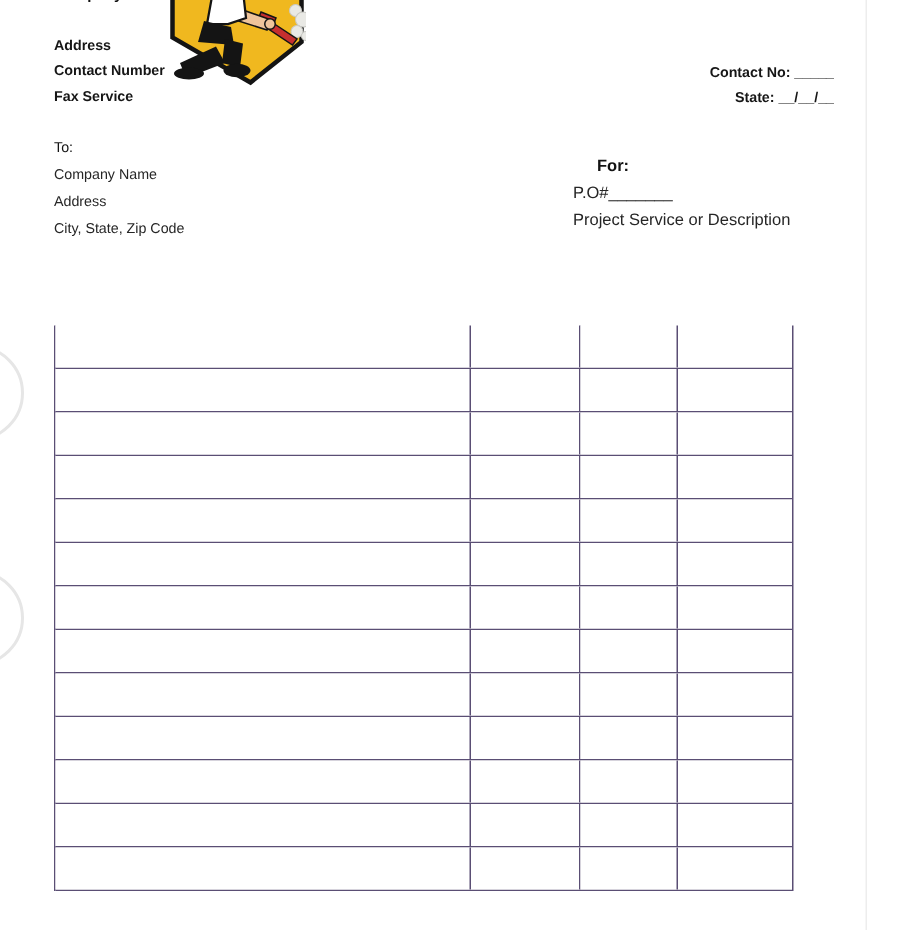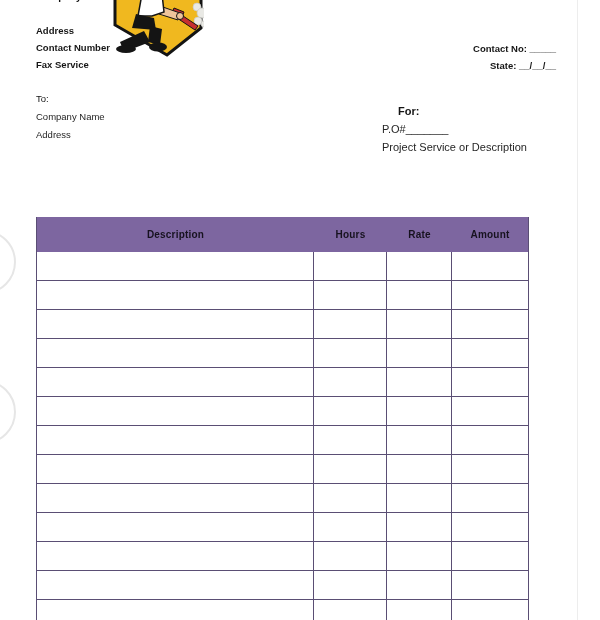--- a/index.html
+++ b/index.html
@@ -96,35 +96,30 @@
   <div>
     <span>State:</span>
     <span>__/__/__</span>
   </div>
 </div>
 
 <div class="to-block">
   <div class="heading">To:</div>
   <div>Company Name</div>
   <div>Address</div>
+  <div>City, State, Zip Code</div>
 </div>
 
 <div class="for-block">
   <div class="heading">For:</div>
   <div>P.O#_______</div>
   <div>Project Service or Description</div>
 </div>
 
 <div class="table">
-  <div class="thead">
-    <div class="thcell" style="width: 277px;">Description</div>
-    <div class="thcell" style="width: 73px;">Hours</div>
-    <div class="thcell" style="width: 65px;">Rate</div>
-    <div class="thcell" style="width: 76px;">Amount</div>
-  </div>
   <div>
       <div class="trow">
         <div class="tcell" style="width: 277px;"></div>
         <div class="tcell" style="width: 73px;"></div>
         <div class="tcell" style="width: 65px;"></div>
         <div class="tcell" style="width: 76px;"></div>
       </div>
       <div class="trow">
         <div class="tcell" style="width: 277px;"></div>
         <div class="tcell" style="width: 73px;"></div>

